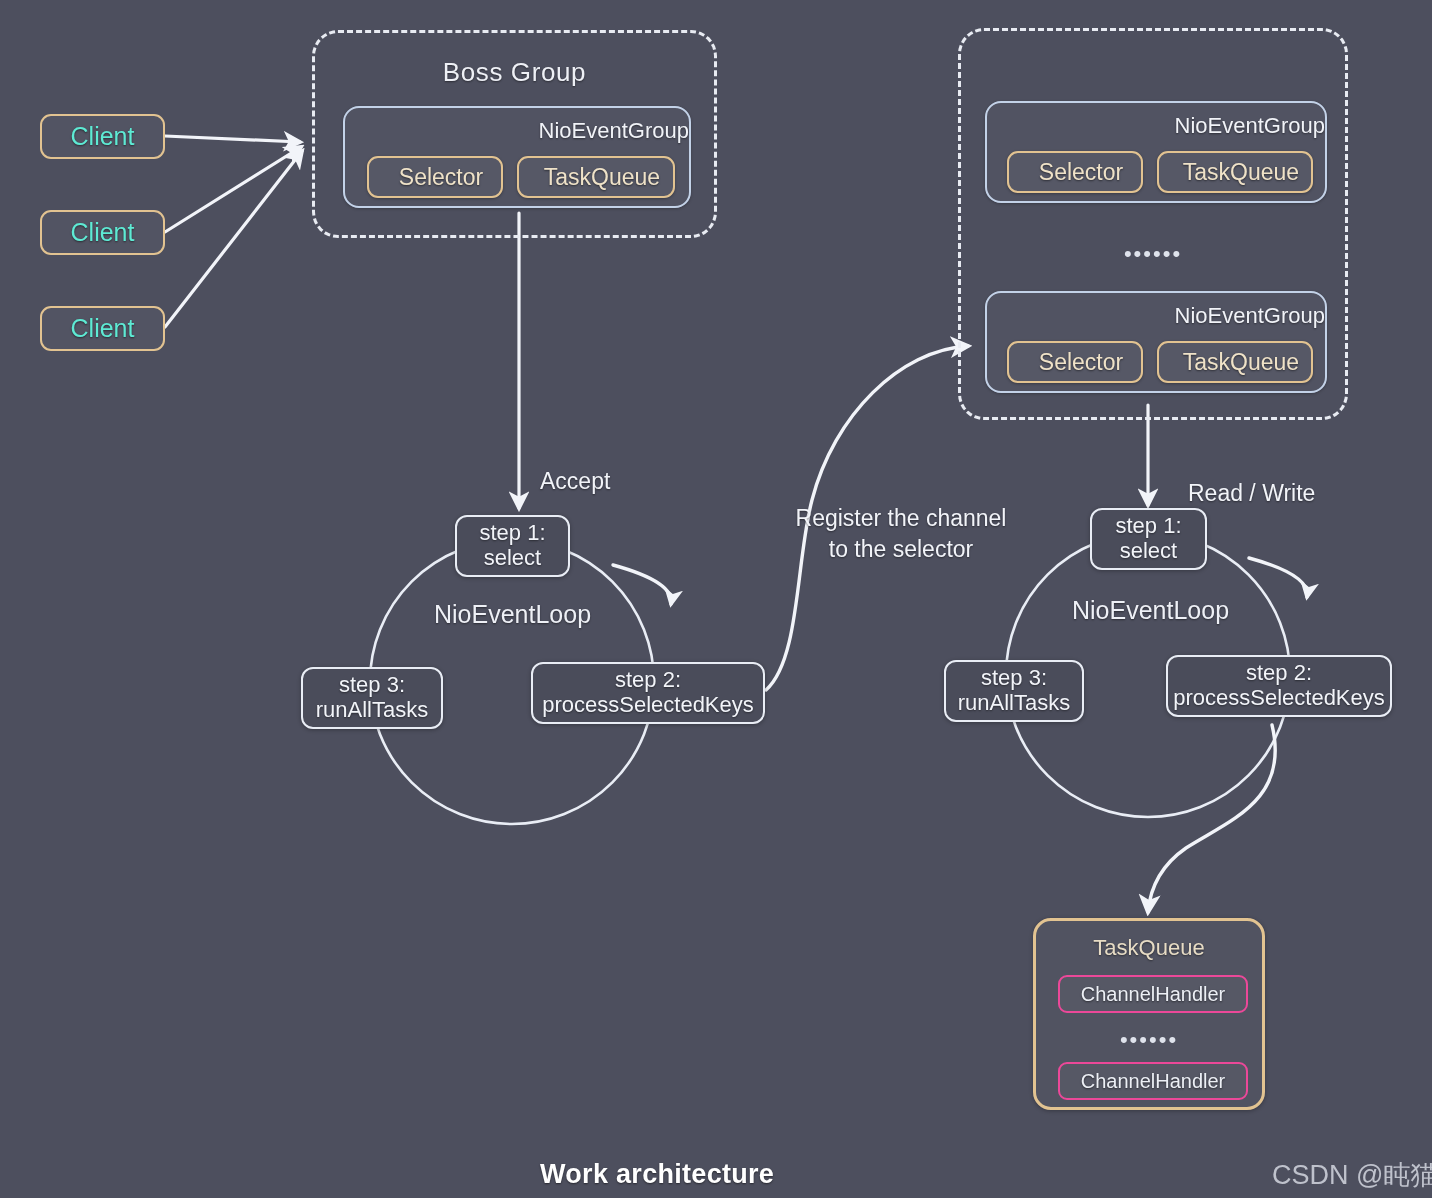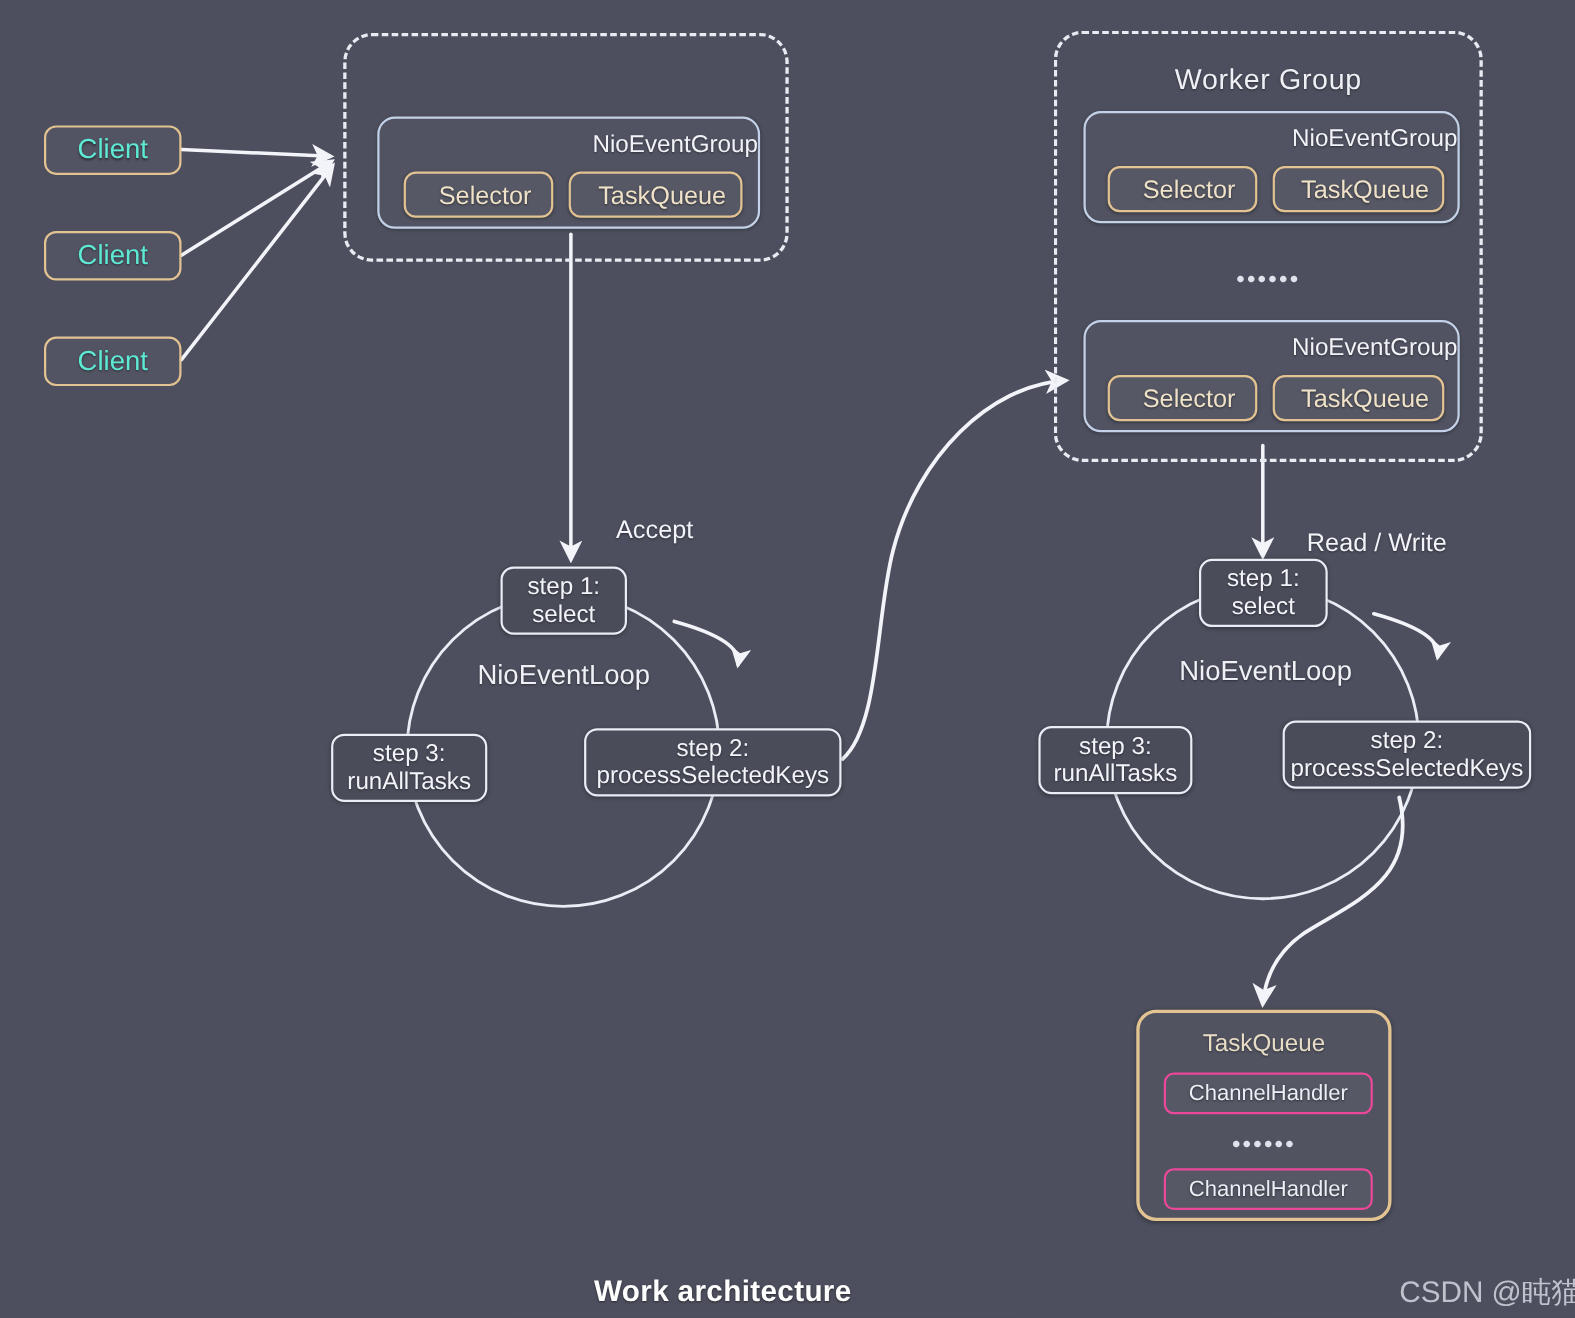--- a/index.html
+++ b/index.html
@@ -203,34 +203,34 @@
     <span>Client</span>
   </div>
   <div class="abs client-box" style="left:40px; top:210px; width:125px; height:45px;">
     <span>Client</span>
   </div>
   <div class="abs client-box" style="left:40px; top:306px; width:125px; height:45px;">
     <span>Client</span>
   </div>
 
   <div class="abs group-dashed" style="left:312px; top:30px; width:405px; height:208px;">
+    <div class="group-title" style="top:24px;">Boss Group</div>
 
     <div class="abs neg-box" style="left:28px; top:73px; width:348px; height:102px;">
       <div class="neg-title" style="top:10px;">NioEventGroup</div>
       <div class="abs gold-box" style="left:22px; top:48px; width:136px; height:42px; font-size:23px;">
         <span>Selector</span>
       </div>
       <div class="abs gold-box" style="left:172px; top:48px; width:158px; height:42px; font-size:23px;">
         <span>TaskQueue</span>
       </div>
     </div>
   </div>
 
   <div class="abs group-dashed" style="left:958px; top:28px; width:390px; height:392px;">
-    <div class="group-title" style="top:26px;">Worker Group</div>
 
     <div class="abs neg-box" style="left:24px; top:70px; width:342px; height:102px;">
       <div class="neg-title" style="top:10px;">NioEventGroup</div>
       <div class="abs gold-box" style="left:20px; top:48px; width:136px; height:42px; font-size:23px;">
         <span>Selector</span>
       </div>
       <div class="abs gold-box" style="left:170px; top:48px; width:156px; height:42px; font-size:23px;">
         <span>TaskQueue</span>
       </div>
     </div>
@@ -241,39 +241,41 @@
       <div class="neg-title" style="top:10px;">NioEventGroup</div>
       <div class="abs gold-box" style="left:20px; top:48px; width:136px; height:42px; font-size:23px;">
         <span>Selector</span>
       </div>
       <div class="abs gold-box" style="left:170px; top:48px; width:156px; height:42px; font-size:23px;">
         <span>TaskQueue</span>
       </div>
     </div>
   </div>
 
-  <div class="edge-label" style="left:560px; top:466px; width:120px; text-align:left;">Accept</div>
+  <div class="edge-label" style="left:540px; top:466px; width:120px; text-align:left;">Accept</div>
 
   <div class="loop-label" style="left:434px; top:600px;">NioEventLoop</div>
 
   <div class="abs step-box" style="left:455px; top:515px; width:115px; height:62px;">
     <span>step 1:</span>
     <span>select</span>
   </div>
 
   <div class="abs step-box" style="left:531px; top:662px; width:234px; height:62px;">
     <span>step 2:</span>
     <span>processSelectedKeys</span>
   </div>
 
   <div class="abs step-box" style="left:301px; top:667px; width:142px; height:62px;">
     <span>step 3:</span>
     <span>runAllTasks</span>
   </div>
 
+  <div class="edge-label" style="left:790px; top:503px; width:222px;">Register the channel
+to the selector</div>
 
   <div class="edge-label" style="left:1188px; top:478px; width:180px; text-align:left;">Read / Write</div>
 
   <div class="loop-label" style="left:1072px; top:596px;">NioEventLoop</div>
 
   <div class="abs step-box" style="left:1090px; top:508px; width:117px; height:62px;">
     <span>step 1:</span>
     <span>select</span>
   </div>
 

